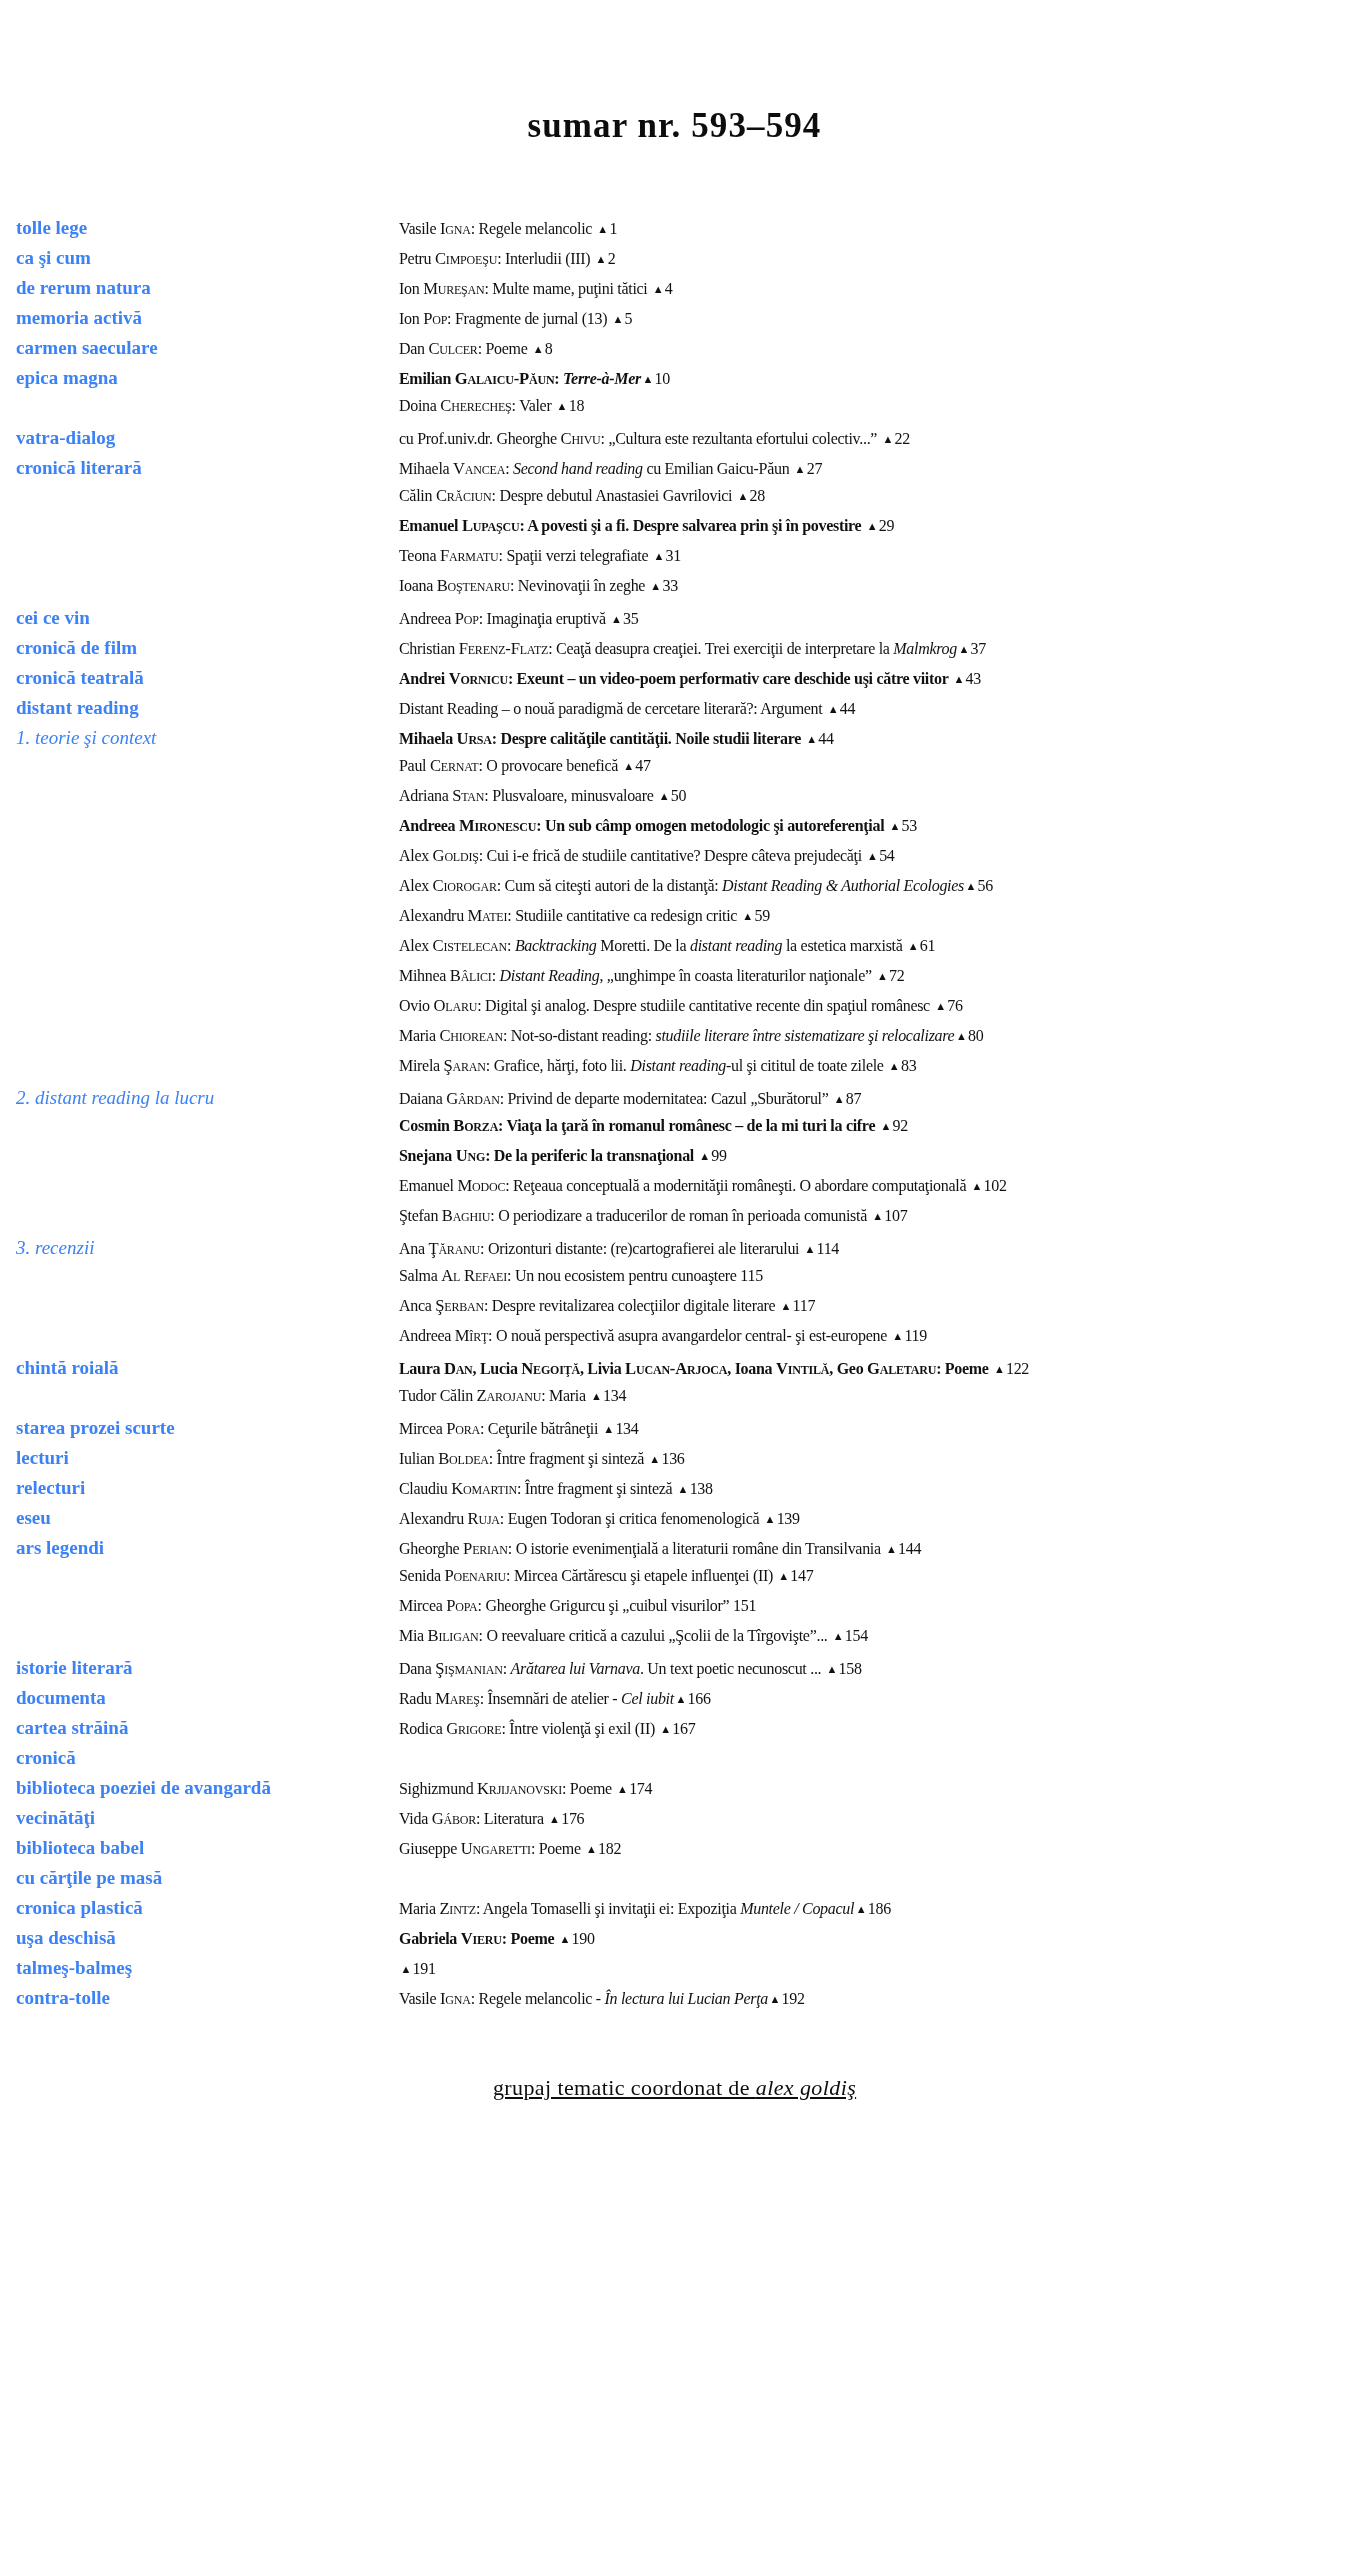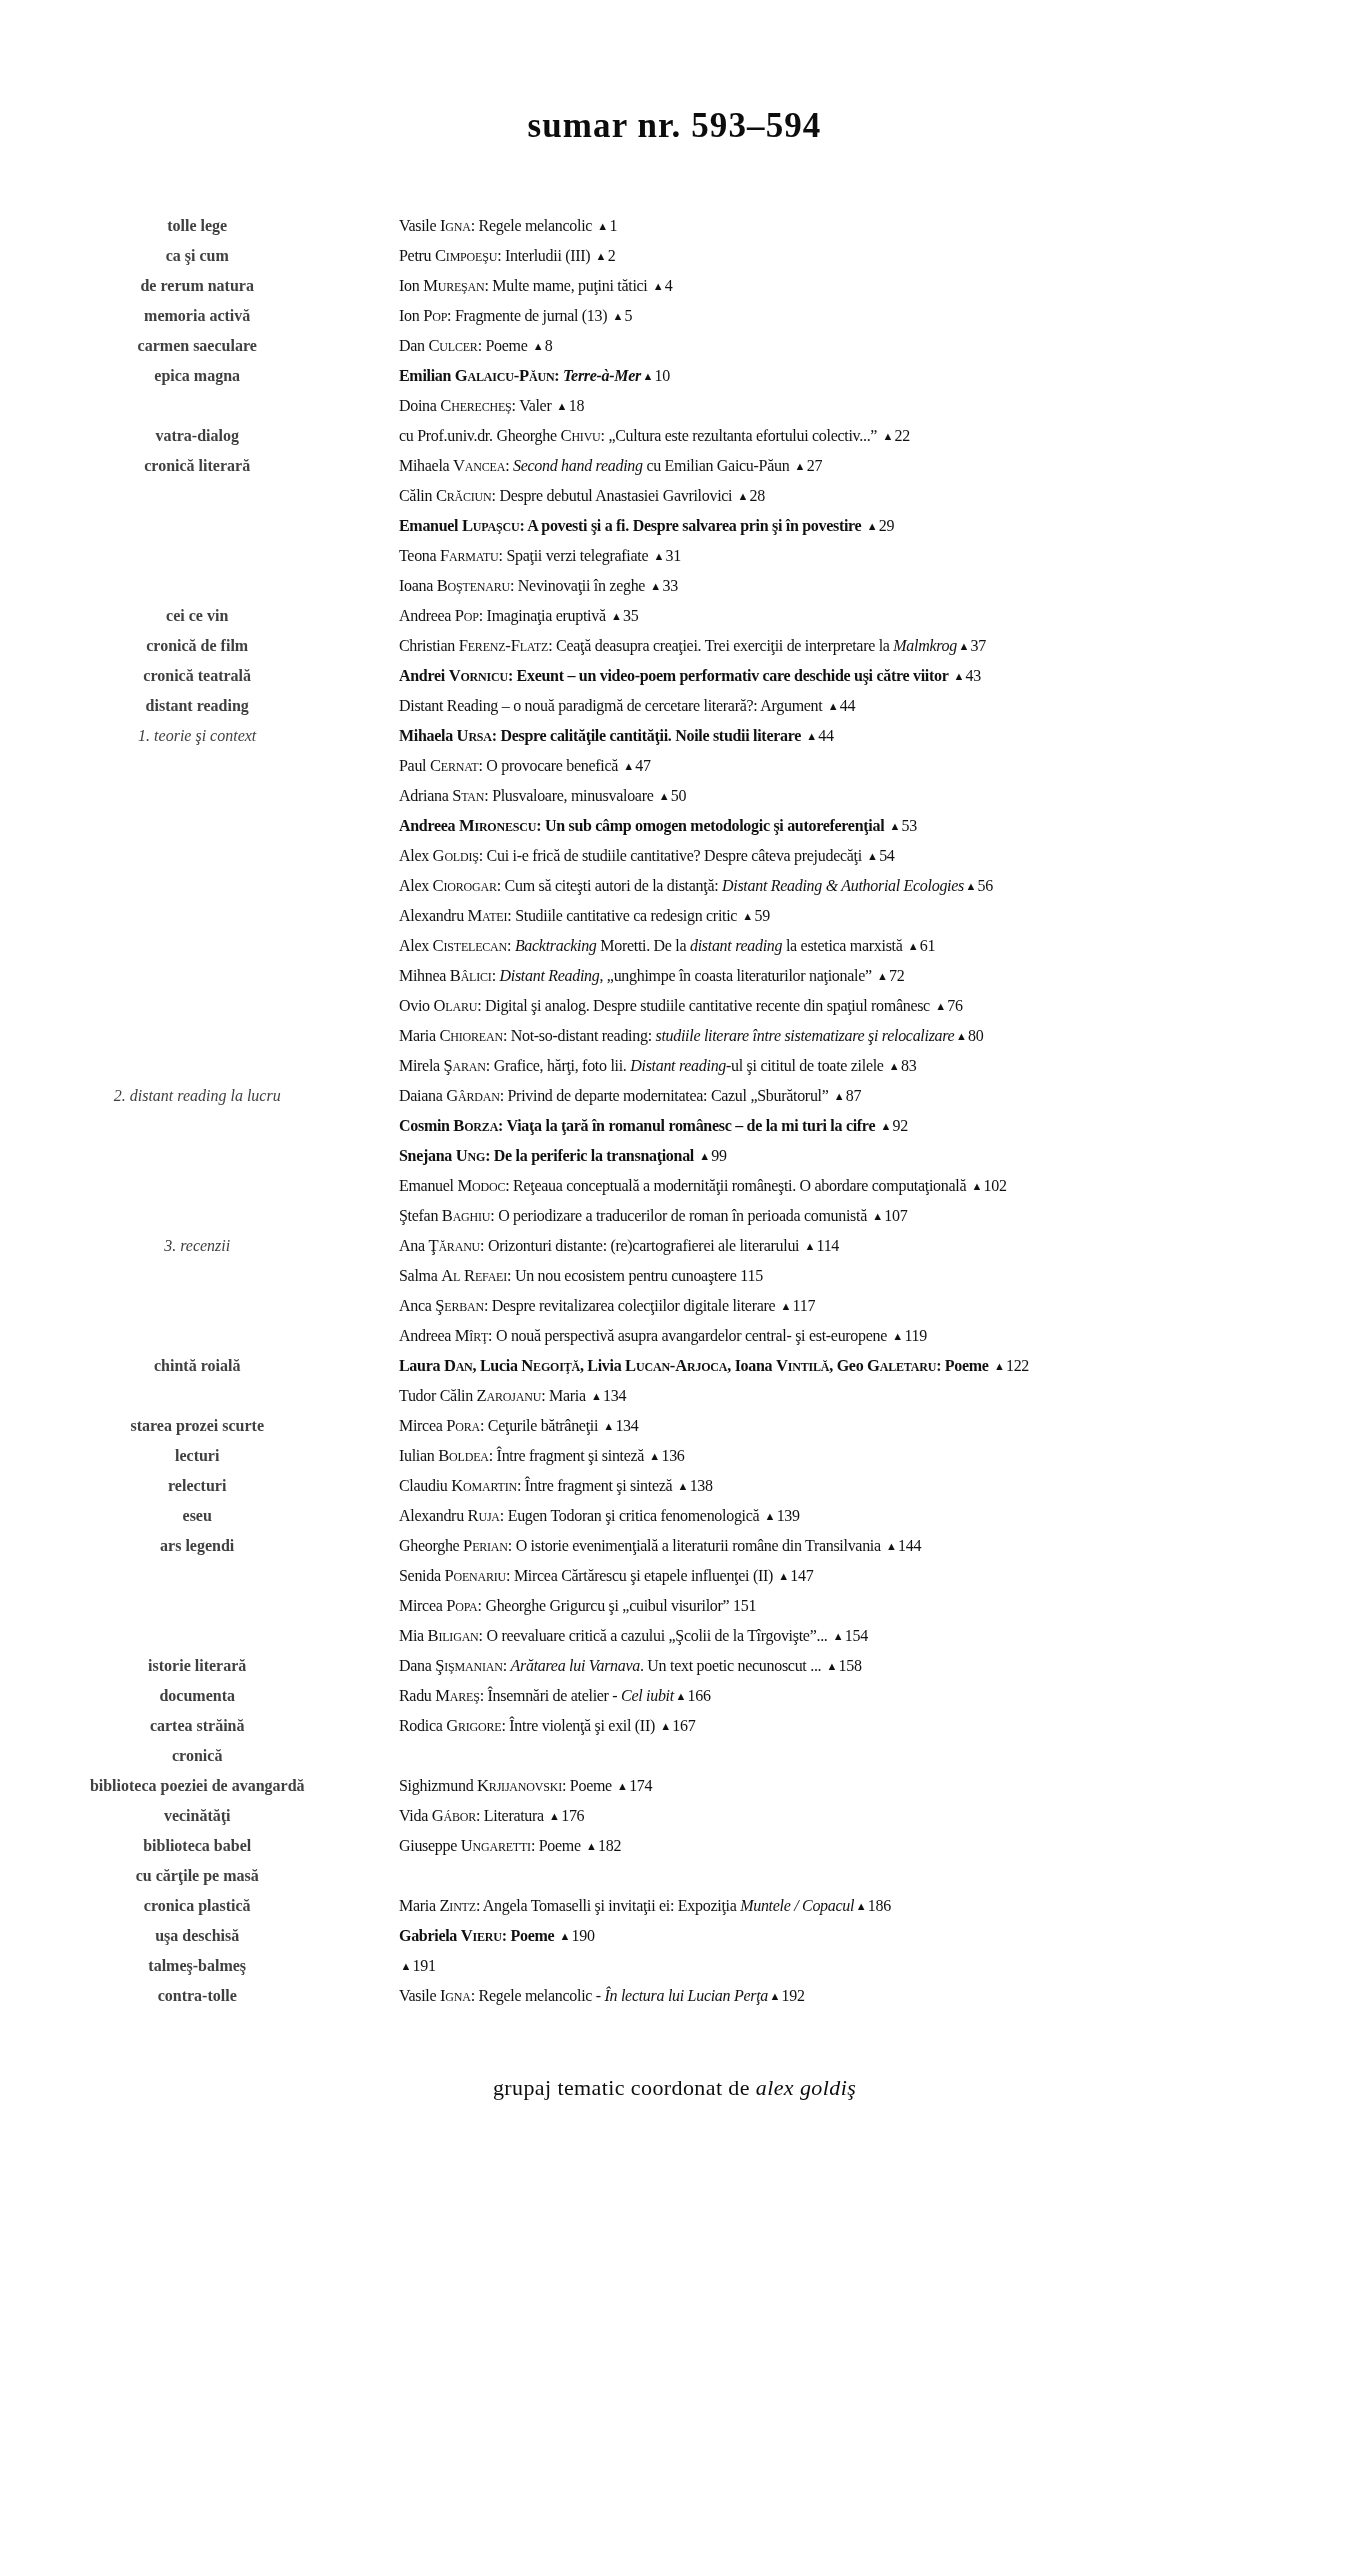--- a/index.html
+++ b/index.html
@@ -38,27 +38,27 @@
   .row {
     display: flex;
     align-items: baseline;
     width: 100%;
     margin: 0;
     padding: 0;
   }
   .cat {
     width: 383px;
     min-width: 383px;
-    text-align: center;
+    text-align: left;
     padding-right: 20.6px;
     box-sizing: border-box;
-    font-size: 16px;
+    font-size: 19px;
     font-weight: 700;
     font-family: "Liberation Serif", serif;
-    color: #404040;
+    color: #3b82f6;
     line-height: 1.0;
     white-space: nowrap;
   }
   .cat.italic {
     font-style: italic;
     font-weight: 400;
   }
   .entry {
     flex: 1;
     font-size: 16px;
@@ -92,20 +92,21 @@
   .pg {
     font-size: 16px;
   }
   .footer {
     margin-top: 57px;
     text-align: center;
     font-size: 22px;
     font-family: "Liberation Serif", serif;
     letter-spacing: 0.4px;
     color: #0d0d0d;
+    text-decoration: underline;
   }
   .footer .it { font-style: italic; }
 </style>
 </head>
 <body>
 
 <div class="page">
 
   <div class="title">sumar nr. 593–594</div>
 

